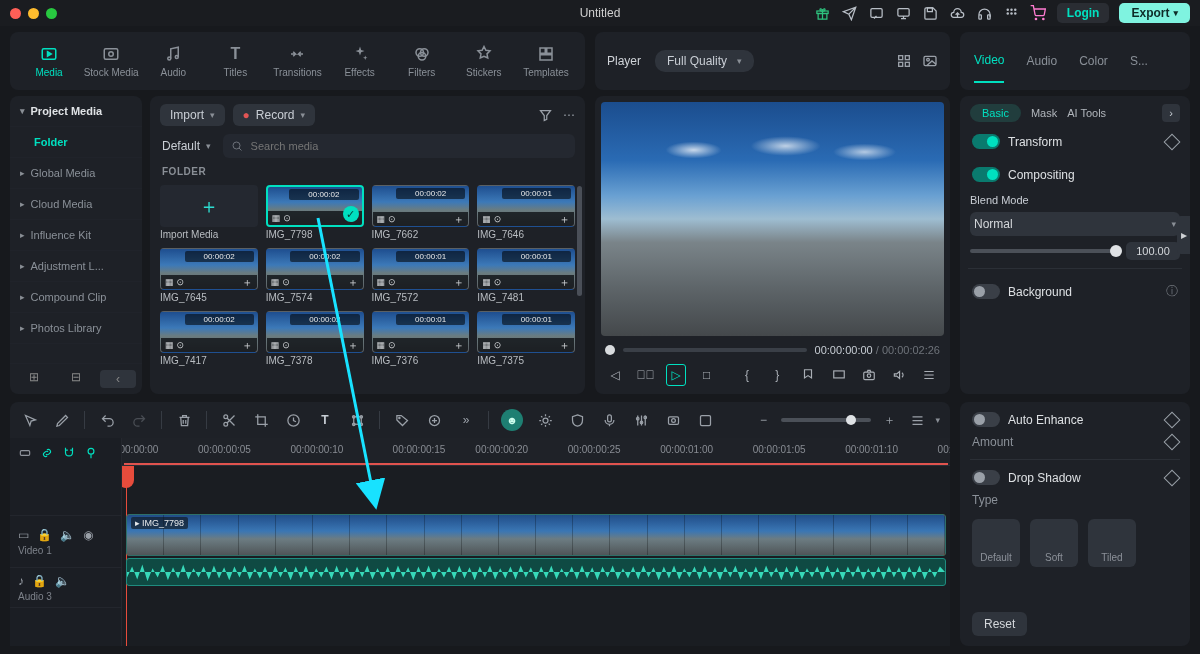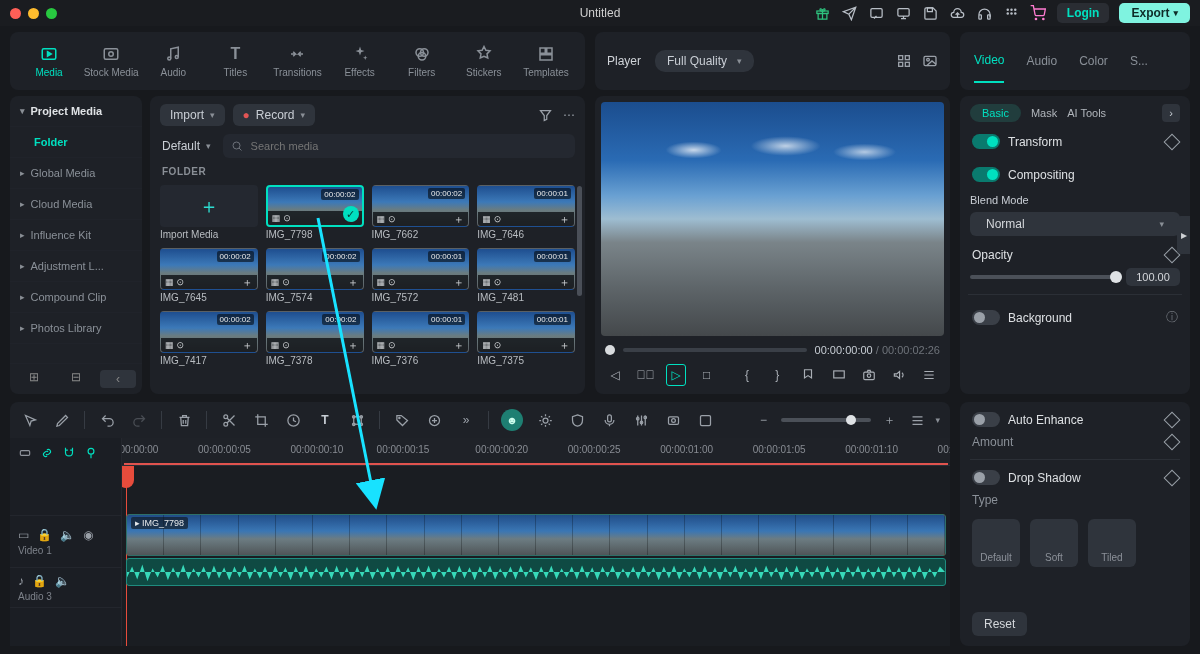--- a/index.html
+++ b/index.html
@@ -69,21 +69,21 @@
   .br-top .more{margin-left:auto;display:flex;gap:10px;color:#9aa0a8}
   .br-top .more span{cursor:pointer}
   .br-sub{display:flex;align-items:center;gap:10px;padding:0 10px 6px}
   .search{flex:1;background:var(--bg2);border-radius:6px;padding:5px 8px;display:flex;align-items:center;gap:6px;color:#6d727a}
   .search input{background:none;border:none;outline:none;color:var(--fg);flex:1;font-size:11px}
   .section-lbl{padding:2px 12px;color:#8a8f96;font-size:10px;font-weight:700;letter-spacing:.5px}
   .grid{display:grid;grid-template-columns:repeat(4,1fr);gap:8px;padding:6px 10px 10px;overflow:auto;max-height:216px}
   .thumb{display:flex;flex-direction:column;gap:2px}
   .thumb .img{position:relative;height:42px;border-radius:4px;background:linear-gradient(to bottom,#1e4e8f 0%,#3c79b8 40%,#6a7c80 60%,#5a5f63 100%);overflow:hidden;border:1px solid transparent}
   .thumb.sel .img{border:2px solid var(--cyan)}
-  .thumb .dur{position:absolute;top:2px;right:3px;background:rgba(0,0,0,.55);color:#eaeaea;font-size:8px;padding:1px 3px;border-radius:2px}
+  .thumb .dur{position:absolute;top:2px;right:3px;background:rgba(0,0,0,.55);color:#eaeaea;font-size:8px;padding:1px 19px;border-radius:2px}
   .thumb .ovl{position:absolute;left:0;right:0;bottom:0;height:14px;background:rgba(12,14,18,.78);display:flex;align-items:center;justify-content:space-between;padding:0 4px;color:#cfd2d5;font-size:9px}
   .thumb .ovl .l{display:flex;gap:3px}
   .thumb .ovl .plus{font-size:11px;cursor:pointer}
   .thumb .chk{position:absolute;right:3px;bottom:3px;width:16px;height:16px;border-radius:50%;background:var(--cyan);color:#003d33;display:flex;align-items:center;justify-content:center;font-size:11px}
   .thumb .nm{font-size:10px;color:#b9bdc2;overflow:hidden;text-overflow:ellipsis;white-space:nowrap}
   .import-tile .img{display:flex;align-items:center;justify-content:center;color:var(--cyan2);font-size:20px;background:var(--bg2)}
   .browser::after{content:"";position:absolute;right:3px;top:90px;width:5px;height:110px;background:#4a4f58;border-radius:3px}
 
   
   .player{width:355px;height:298px;background:var(--bg1);border-radius:8px;display:flex;flex-direction:column}
@@ -111,21 +111,21 @@
   .subtabs .pill2{background:#213d3d;color:var(--cyan);border-radius:10px;padding:3px 12px;font-size:11px}
   .subtabs span{color:#b1b6bc;font-size:11px;cursor:pointer}
   .subtabs .more{margin-left:auto;background:var(--bg3);width:18px;height:18px;border-radius:4px;display:flex;align-items:center;justify-content:center;color:#c7cdd4;cursor:pointer}
   .prow{display:flex;align-items:center;gap:8px;padding:6px 2px}
   .toggle{width:28px;height:15px;border-radius:8px;background:#0a7a6e;position:relative;cursor:pointer}
   .toggle::after{content:"";position:absolute;right:2px;top:2px;width:11px;height:11px;border-radius:50%;background:var(--cyan)}
   .toggle.off{background:#3a3f47}
   .toggle.off::after{left:2px;right:auto;background:#9aa0a8}
   .prow .lbl{flex:1;color:#dde0e3}
   .kf{width:12px;height:12px;transform:rotate(45deg);border:1.5px solid #9aa0a8;cursor:pointer}
-  .select{background:var(--bg3);border-radius:6px;padding:5px 16px;display:flex;align-items:center;justify-content:space-between;cursor:pointer;color:#d4d7db}
+  .select{background:var(--bg3);border-radius:6px;padding:5px 4px;display:flex;align-items:center;justify-content:space-between;cursor:pointer;color:#d4d7db}
   .slider{display:flex;align-items:center;gap:10px}
   .track{flex:1;height:4px;background:#4b5058;border-radius:2px;position:relative}
   .knob{position:absolute;top:50%;transform:translate(-50%,-50%);width:12px;height:12px;border-radius:50%;background:#dfe2e5}
   .valbox{background:var(--bg3);border-radius:5px;padding:3px 0;width:54px;text-align:center;color:#d4d7db;font-size:11px}
   .minihr{height:1px;background:#2b2f36;margin:2px -2px}
   .expand-handle{position:absolute;right:-1px;top:120px;width:14px;height:38px;background:var(--bg3);border-radius:4px 0 0 4px;display:flex;align-items:center;justify-content:center;color:#cfd2d5;cursor:pointer}
 
   
   .tl-tools{display:flex;align-items:center;gap:12px;background:var(--bg1);margin:8px 10px 0;border-radius:8px 8px 0 0;padding:6px 10px;color:#9aa0a8;height:36px}
   .tl-tools .sep{width:1px;height:18px;background:#363b43}
@@ -663,24 +663,20 @@
     </div>
     <div class="prow">
       <div class="toggle"></div>
       <span class="lbl">Compositing</span>
     </div>
     <div style="font-size:11px;color:#c9ced5">Blend Mode</div>
     <div class="select">
       <span>Normal</span>
       <span class="chev">▾</span>
     </div>
-    <div class="prow" style="padding-bottom:0">
-      <span class="lbl">Opacity</span>
-      <div class="kf"></div>
-    </div>
     <div class="slider">
       <div class="track">
           <div class="knob" style="left:100%"></div>
         </div>
       <div class="valbox">100.00</div>
     </div>
     <div class="minihr"></div>
     <div class="prow">
       <div class="toggle off"></div>
       <span class="lbl">Background</span>
@@ -859,21 +855,21 @@
           <div class="name">Audio 3</div>
         </div>
       </div>
 
       <div class="tl-right">
         <div class="ruler" id="ruler">
           <div class="red"></div>
         <span class="lbl" style="left: 10px;">00:00:00:00</span>
             <span class="lbl" style="left: 102.444px;">00:00:00:05</span>
             <span class="lbl" style="left: 194.889px;">00:00:00:10</span>
-            <span class="lbl" style="left: 281px;">00:00:00:15</span>
+            <span class="lbl" style="left: 297px;">00:00:00:15</span>
             <span class="lbl" style="left: 379.778px;">00:00:00:20</span>
             <span class="lbl" style="left: 472.222px;">00:00:00:25</span>
             <span class="lbl" style="left: 564.667px;">00:00:01:00</span>
             <span class="lbl" style="left: 657.111px;">00:00:01:05</span>
             <span class="lbl" style="left: 749.556px;">00:00:01:10</span>
             <span class="lbl" style="left: 842px;">00:00:01:15</span>
           </div>
         <div class="canvas">
           <div class="playhead">
             <div class="playhead-cap"></div>

